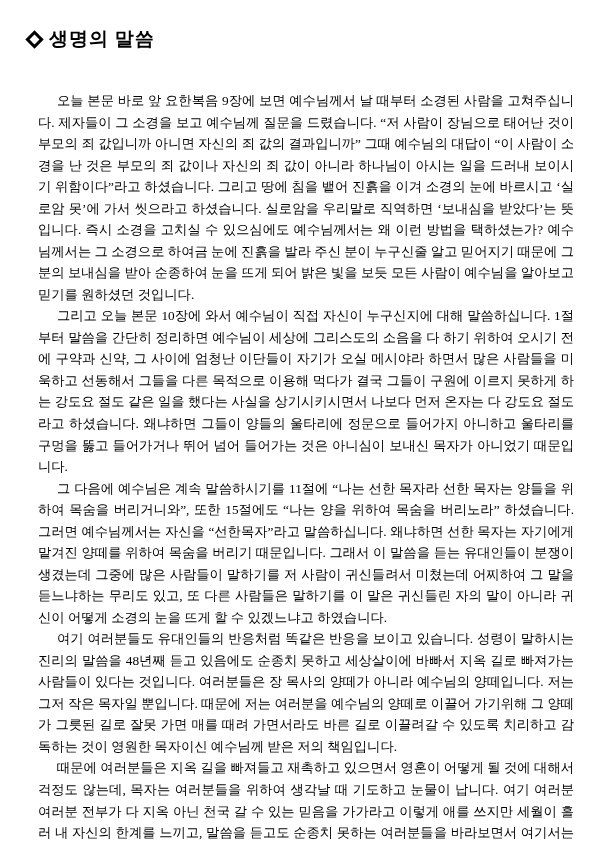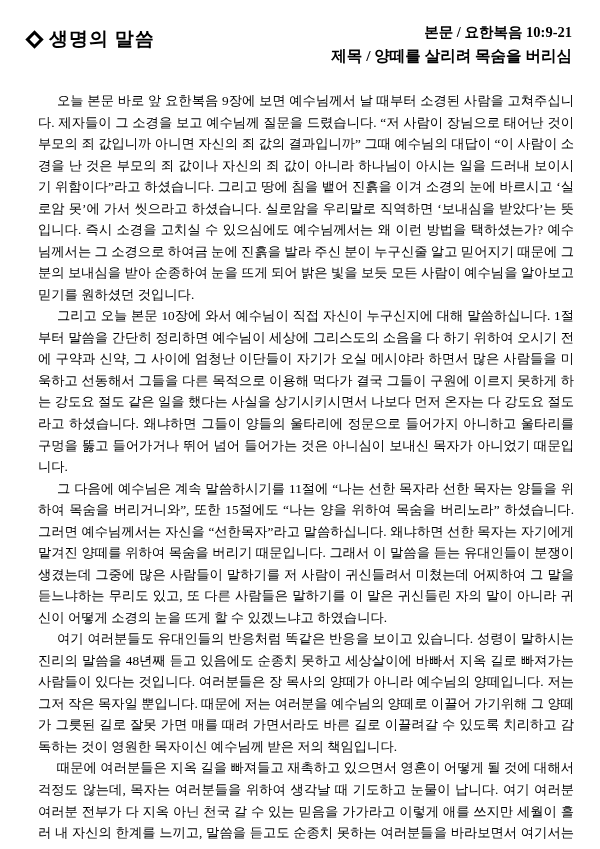--- a/index.html
+++ b/index.html
@@ -95,24 +95,20 @@
 </head>
 <body>
 
 <div class="page">
 
   <div class="header">
     <div class="title-row">
       <span class="diamond-icon"></span>
       <span class="doc-title">생명의 말씀</span>
     </div>
-    <div class="ref-block">
-      <div class="ref-line">본문 / 요한복음 10:9-21</div>
-      <div class="subject-line">제목 / 양떼를 살리려 목숨을 버리심</div>
-    </div>
   </div>
 
   <div class="body-text">
     <p>오늘 본문 바로 앞 요한복음 9장에 보면 예수님께서 날 때부터 소경된 사람을 고쳐주십니다. 제자들이 그 소경을 보고 예수님께 질문을 드렸습니다. “저 사람이 장님으로 태어난 것이 부모의 죄 값입니까 아니면 자신의 죄 값의 결과입니까” 그때 예수님의 대답이 “이 사람이 소경을 난 것은 부모의 죄 값이나 자신의 죄 값이 아니라 하나님이 아시는 일을 드러내 보이시기 위함이다”라고 하셨습니다. 그리고 땅에 침을 뱉어 진흙을 이겨 소경의 눈에 바르시고 ‘실로암 못’에 가서 씻으라고 하셨습니다. 실로암을 우리말로 직역하면 ‘보내심을 받았다’는 뜻입니다. 즉시 소경을 고치실 수 있으심에도 예수님께서는 왜 이런 방법을 택하셨는가? 예수님께서는 그 소경으로 하여금 눈에 진흙을 발라 주신 분이 누구신줄 알고 믿어지기 때문에 그분의 보내심을 받아 순종하여 눈을 뜨게 되어 밝은 빛을 보듯 모든 사람이 예수님을 알아보고 믿기를 원하셨던 것입니다.</p>
     <p>그리고 오늘 본문 10장에 와서 예수님이 직접 자신이 누구신지에 대해 말씀하십니다. 1절부터 말씀을 간단히 정리하면 예수님이 세상에 그리스도의 소음을 다 하기 위하여 오시기 전에 구약과 신약, 그 사이에 엄청난 이단들이 자기가 오실 메시야라 하면서 많은 사람들을 미욱하고 선동해서 그들을 다른 목적으로 이용해 먹다가 결국 그들이 구원에 이르지 못하게 하는 강도요 절도 같은 일을 했다는 사실을 상기시키시면서 나보다 먼저 온자는 다 강도요 절도라고 하셨습니다. 왜냐하면 그들이 양들의 울타리에 정문으로 들어가지 아니하고 울타리를 구멍을 뚫고 들어가거나 뛰어 넘어 들어가는 것은 아니심이 보내신 목자가 아니었기 때문입니다.</p>
     <p>그 다음에 예수님은 계속 말씀하시기를 11절에 “나는 선한 목자라 선한 목자는 양들을 위하여 목숨을 버리거니와”, 또한 15절에도 “나는 양을 위하여 목숨을 버리노라” 하셨습니다. 그러면 예수님께서는 자신을 “선한목자”라고 말씀하십니다. 왜냐하면 선한 목자는 자기에게 맡겨진 양떼를 위하여 목숨을 버리기 때문입니다. 그래서 이 말씀을 듣는 유대인들이 분쟁이 생겼는데 그중에 많은 사람들이 말하기를 저 사람이 귀신들려서 미쳤는데 어찌하여 그 말을 듣느냐하는 무리도 있고, 또 다른 사람들은 말하기를 이 말은 귀신들린 자의 말이 아니라 귀신이 어떻게 소경의 눈을 뜨게 할 수 있겠느냐고 하였습니다.</p>
     <p>여기 여러분들도 유대인들의 반응처럼 똑같은 반응을 보이고 있습니다. 성령이 말하시는 진리의 말씀을 48년째 듣고 있음에도 순종치 못하고 세상살이에 바빠서 지옥 길로 빠져가는 사람들이 있다는 것입니다. 여러분들은 장 목사의 양떼가 아니라 예수님의 양떼입니다. 저는 그저 작은 목자일 뿐입니다. 때문에 저는 여러분을 예수님의 양떼로 이끌어 가기위해 그 양떼가 그릇된 길로 잘못 가면 매를 때려 가면서라도 바른 길로 이끌려갈 수 있도록 치리하고 감독하는 것이 영원한 목자이신 예수님께 받은 저의 책임입니다.</p>
     <p>때문에 여러분들은 지옥 길을 빠져들고 재촉하고 있으면서 영혼이 어떻게 될 것에 대해서 걱정도 않는데, 목자는 여러분들을 위하여 생각날 때 기도하고 눈물이 납니다. 여기 여러분 여러분 전부가 다 지옥 아닌 천국 갈 수 있는 믿음을 가가라고 이렇게 애를 쓰지만 세월이 흘러 내 자신의 한계를 느끼고, 말씀을 듣고도 순종치 못하는 여러분들을 바라보면서 여기서는 더 성과를 기대할 수 없겠다는 생각에 목자의 작은 눈에는 눈물 마를 날이 없다는 것입니다.</p>
   </div>
 

